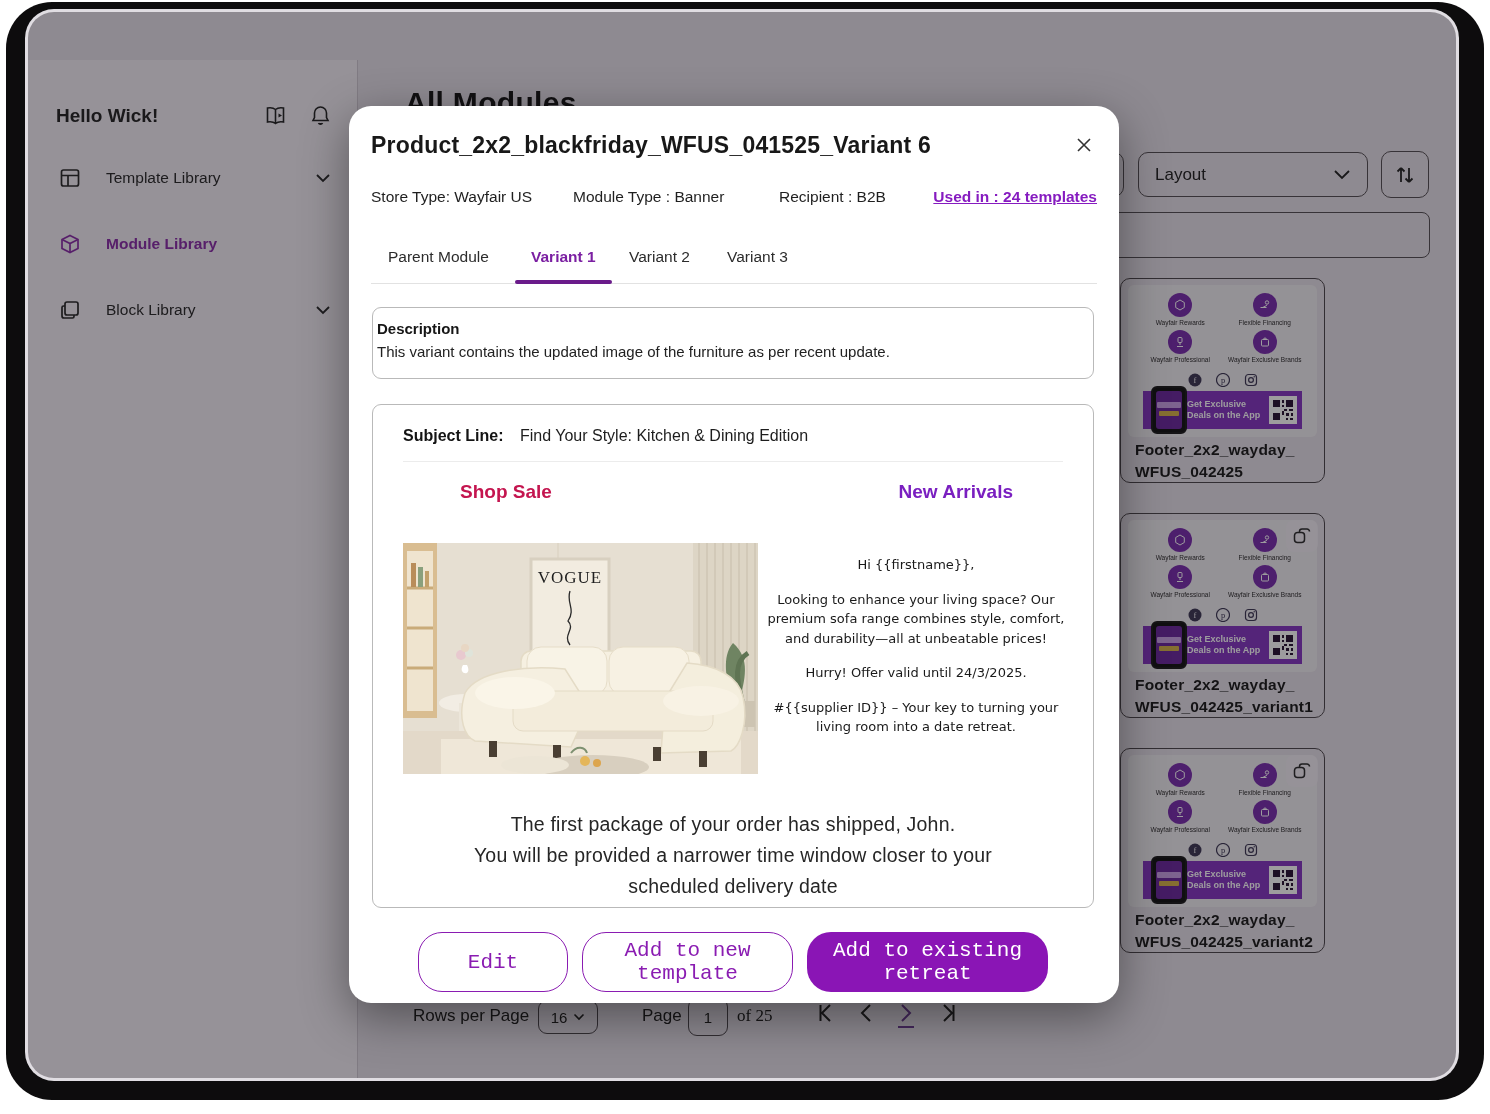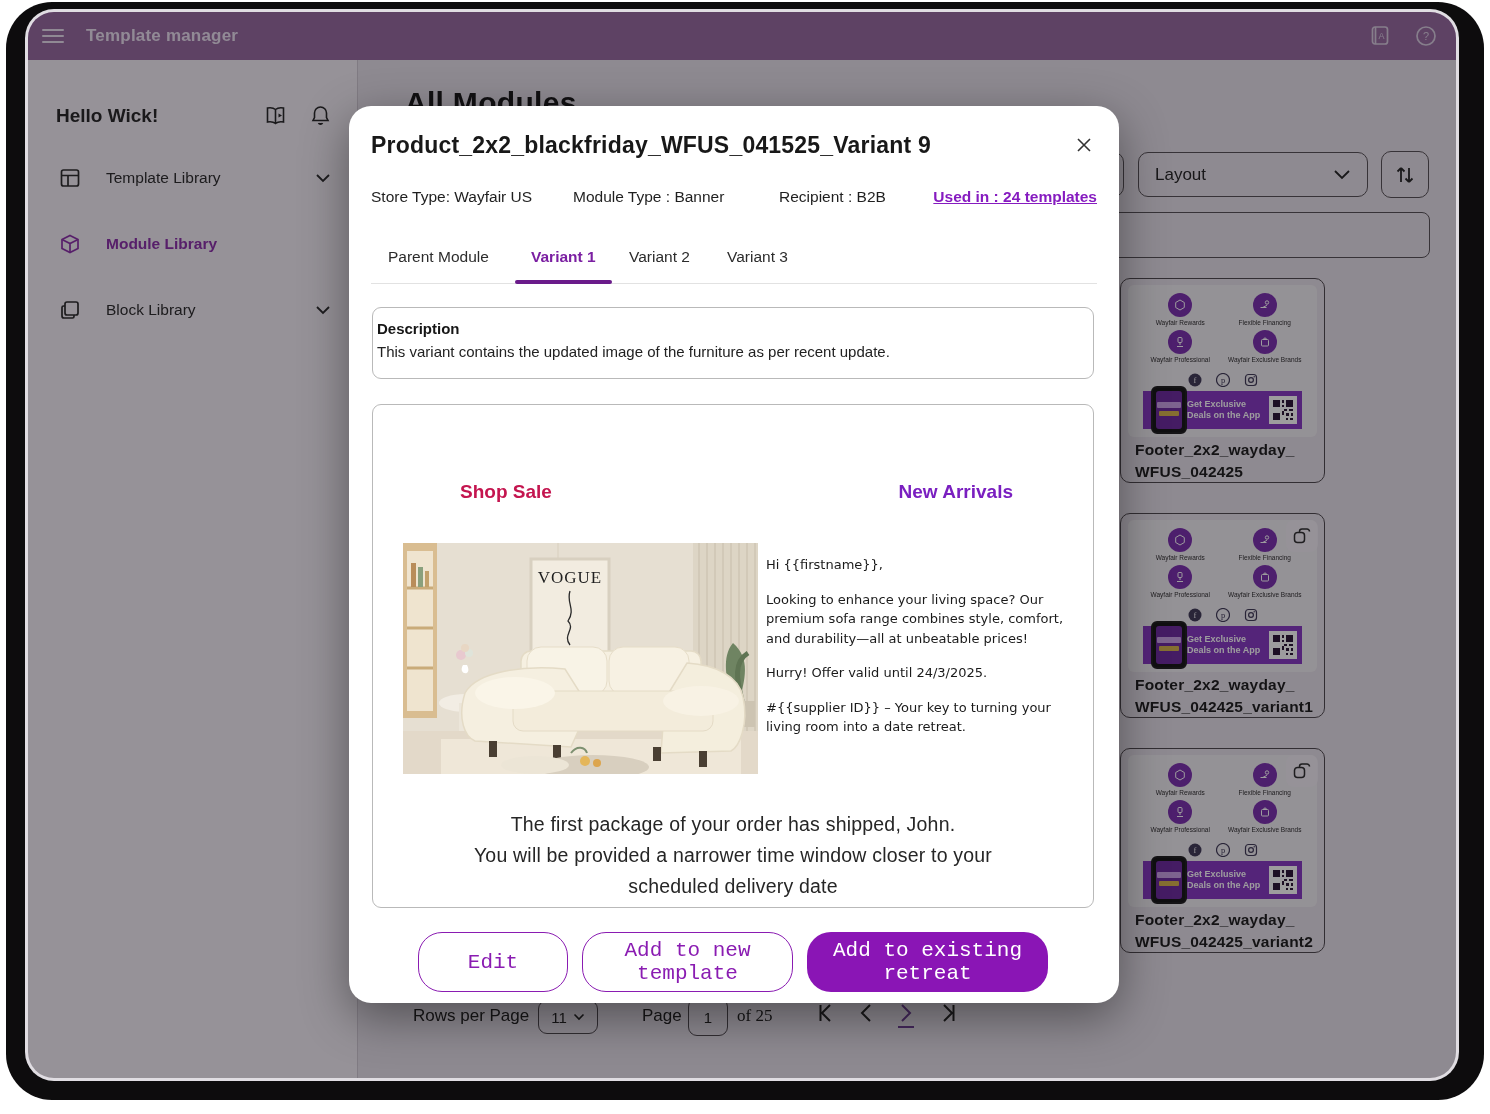--- a/index.html
+++ b/index.html
@@ -88,63 +88,40 @@
   .desc-head { font-size:15px; font-weight:700; color:#161616; }
   .desc-text { font-size:15px; color:#222222; margin-top:6px; }
   .email-box { position:absolute; left:23px; top:298px; width:722px; height:504px; border:1px solid #b9b9b9; border-radius:9px; }
   .subj-row { position:absolute; left:30px; right:30px; top:22px; border-bottom:1px solid #ececec; padding-bottom:16px; font-size:16px; }
   .subj-label { font-weight:700; color:#141414; }
   .subj-value { color:#1d1d1d; margin-left:12px; }
   .shop-sale { position:absolute; left:87px; top:76px; font-size:19px; font-weight:700; color:#c4154f; cursor:pointer; }
   .new-arrivals { position:absolute; right:80px; top:76px; font-size:19px; font-weight:700; color:#7a1fc0; cursor:pointer; }
   .sofa { position:absolute; left:30px; top:138px; width:355px; height:231px; overflow:hidden; }
   .email-body { position:absolute; left:393px; top:150px; width:300px; font-family:"DejaVu Sans",sans-serif; font-size:13px; color:#1a1a1a; line-height:1.5; }
-  .email-body p { margin-bottom:15px; }
+  .email-body p { margin-bottom:15px;text-align:center; }
   .shipped { position:absolute; left:30px; right:30px; top:372px; text-align:center; font-size:19.5px; color:#262626; line-height:1.58; letter-spacing:0.2px;margin-top:32px; }
   .m-buttons { position:absolute; left:0; right:0; top:826px; height:46px; }
   .btn { position:absolute; height:60px; border-radius:24px; font-size:21px; display:flex; align-items:center; justify-content:center; cursor:pointer; font-family:Liberation Mono, monospace; }
   .btn-outline { background:#ffffff; border:1.5px solid #8a1cb2; color:#8a1cb2; }
   .btn-fill { background:#8a15b5; border:none; color:#ffffff; }
   .btn-edit { left:69px; width:150px; }
   .btn-new { left:233px; width:211px; }
   .btn-exist { left:458px; width:241px; }
 
   svg { display:block; }
 </style>
 </head>
 <body>
 
 <div class="stage">
   <div class="frame"></div>
 
   <div class="app">
 
-    <div class="topbar">
-      <div class="hamburger">
-          <span></span>
-          <span></span>
-          <span></span>
-        </div>
-      <div class="topbar-title">Template manager</div>
-      <div class="topbar-icons">
-        <span>
-          <svg width="24" height="24" viewBox="0 0 24 24" fill="none" stroke="#d9cde0" stroke-width="1.7">
-            <rect x="4.5" y="3" width="15" height="17" rx="2.5"></rect>
-              <path d="M7.5 3v17"></path>
-              <text x="13.5" y="14.5" font-size="9" fill="#d9cde0" stroke="none" text-anchor="middle" font-family="Liberation Sans">A</text>
-          </svg>
-        </span>
-        <span>
-          <svg width="24" height="24" viewBox="0 0 24 24" fill="none" stroke="#d9cde0" stroke-width="1.7">
-            <circle cx="12" cy="12" r="9"></circle>
-              <text x="12" y="16" font-size="11" fill="#d9cde0" stroke="none" text-anchor="middle" font-family="Liberation Sans">?</text>
-          </svg>
-        </span>
-      </div>
-    </div>
 
     <div class="sidebar">
       <div class="greeting-row">
         <span class="greeting">Hello Wick!</span>
         <span class="greeting-icons">
           <span>
             <svg width="25" height="22" viewBox="0 0 25 22" fill="none" stroke="#262626" stroke-width="1.6">
               <path d="M12.5 4.5C10.5 2.8 7.5 2.5 4.5 3v14c3-.5 6-.2 8 1.5 2-1.7 5-2 8-1.5V3c-3-.5-6-.2-8 1.5v14"></path>
               <path d="M15.5 8.5l3.5 2-3.5 2z" fill="#262626" stroke="none"></path>
             </svg>
@@ -450,21 +427,21 @@
             </svg>
         </div>
         <div class="mname">
           <span>Footer_2x2_wayday_</span><br><span>WFUS_042425_variant2</span>
         </div>
       </div>
 
       <div class="pagination">
         <span class="pg-txt pg-rows-label">Rows per Page</span>
         <span class="pg-rows-box">
-          <span class="v">11</span>
+          <span class="v">16</span>
           <svg width="12" height="8" viewBox="0 0 12 8" fill="none" stroke="#242424" stroke-width="1.6">
               <path d="M1.5 1.5L6 6l4.5-4.5"></path>
             </svg>
         </span>
         <span class="pg-txt pg-page-label">Page</span>
         <span class="pg-page-box">1</span>
         <span class="pg-txt pg-of">of 25</span>
         <span class="pg-nav pg-first">
           <svg width="20" height="22" viewBox="0 0 20 22" fill="none" stroke="#242424" stroke-width="2">
               <path d="M14 3l-8 8 8 8M4.5 3v16"></path>
@@ -484,21 +461,21 @@
           <svg width="20" height="22" viewBox="0 0 20 22" fill="none" stroke="#242424" stroke-width="2">
               <path d="M6 3l8 8-8 8M15.5 3v16"></path>
             </svg>
         </span>
       </div>
     </div>
 
     <div class="overlay"></div>
 
     <div class="modal">
-      <div class="m-title">Product_2x2_blackfriday_WFUS_041525_Variant 9</div>
+      <div class="m-title">Product_2x2_blackfriday_WFUS_041525_Variant 6</div>
       <div class="m-close">
         <svg width="18" height="18" viewBox="0 0 18 18" stroke="#333" stroke-width="1.6">
             <path d="M3 3l12 12M15 3L3 15"></path>
           </svg>
       </div>
 
       <div class="m-meta">
         <span class="meta-store">Store Type: Wayfair US</span>
         <span class="meta-module">Module Type : Banner</span>
         <span class="meta-recipient">Recipient : B2B</span>
@@ -512,20 +489,24 @@
         <span class="m-tab tab-3">Variant 3</span>
         <span class="m-tab-underline"></span>
       </div>
 
       <div class="desc-box">
         <div class="desc-head">Description</div>
         <div class="desc-text">This variant contains the updated image of the furniture as per recent update.</div>
       </div>
 
       <div class="email-box">
+        <div class="subj-row">
+          <span class="subj-label">Subject Line:</span>
+          <span class="subj-value">Find Your Style: Kitchen &amp; Dining Edition</span>
+        </div>
         <span class="shop-sale">Shop Sale</span>
         <span class="new-arrivals">New Arrivals</span>
 
         <div class="sofa">
           <svg width="355" height="231" viewBox="0 0 355 231">
             <rect width="355" height="231" fill="#e9e3d7"></rect>
             <rect x="0" y="0" width="355" height="190" fill="#e6dfd2"></rect>
             <rect x="290" y="0" width="65" height="190" fill="#ddd5c5"></rect>
             <g stroke="#d2c9b8" stroke-width="2">
               <line x1="296" y1="0" x2="296" y2="190"></line>

